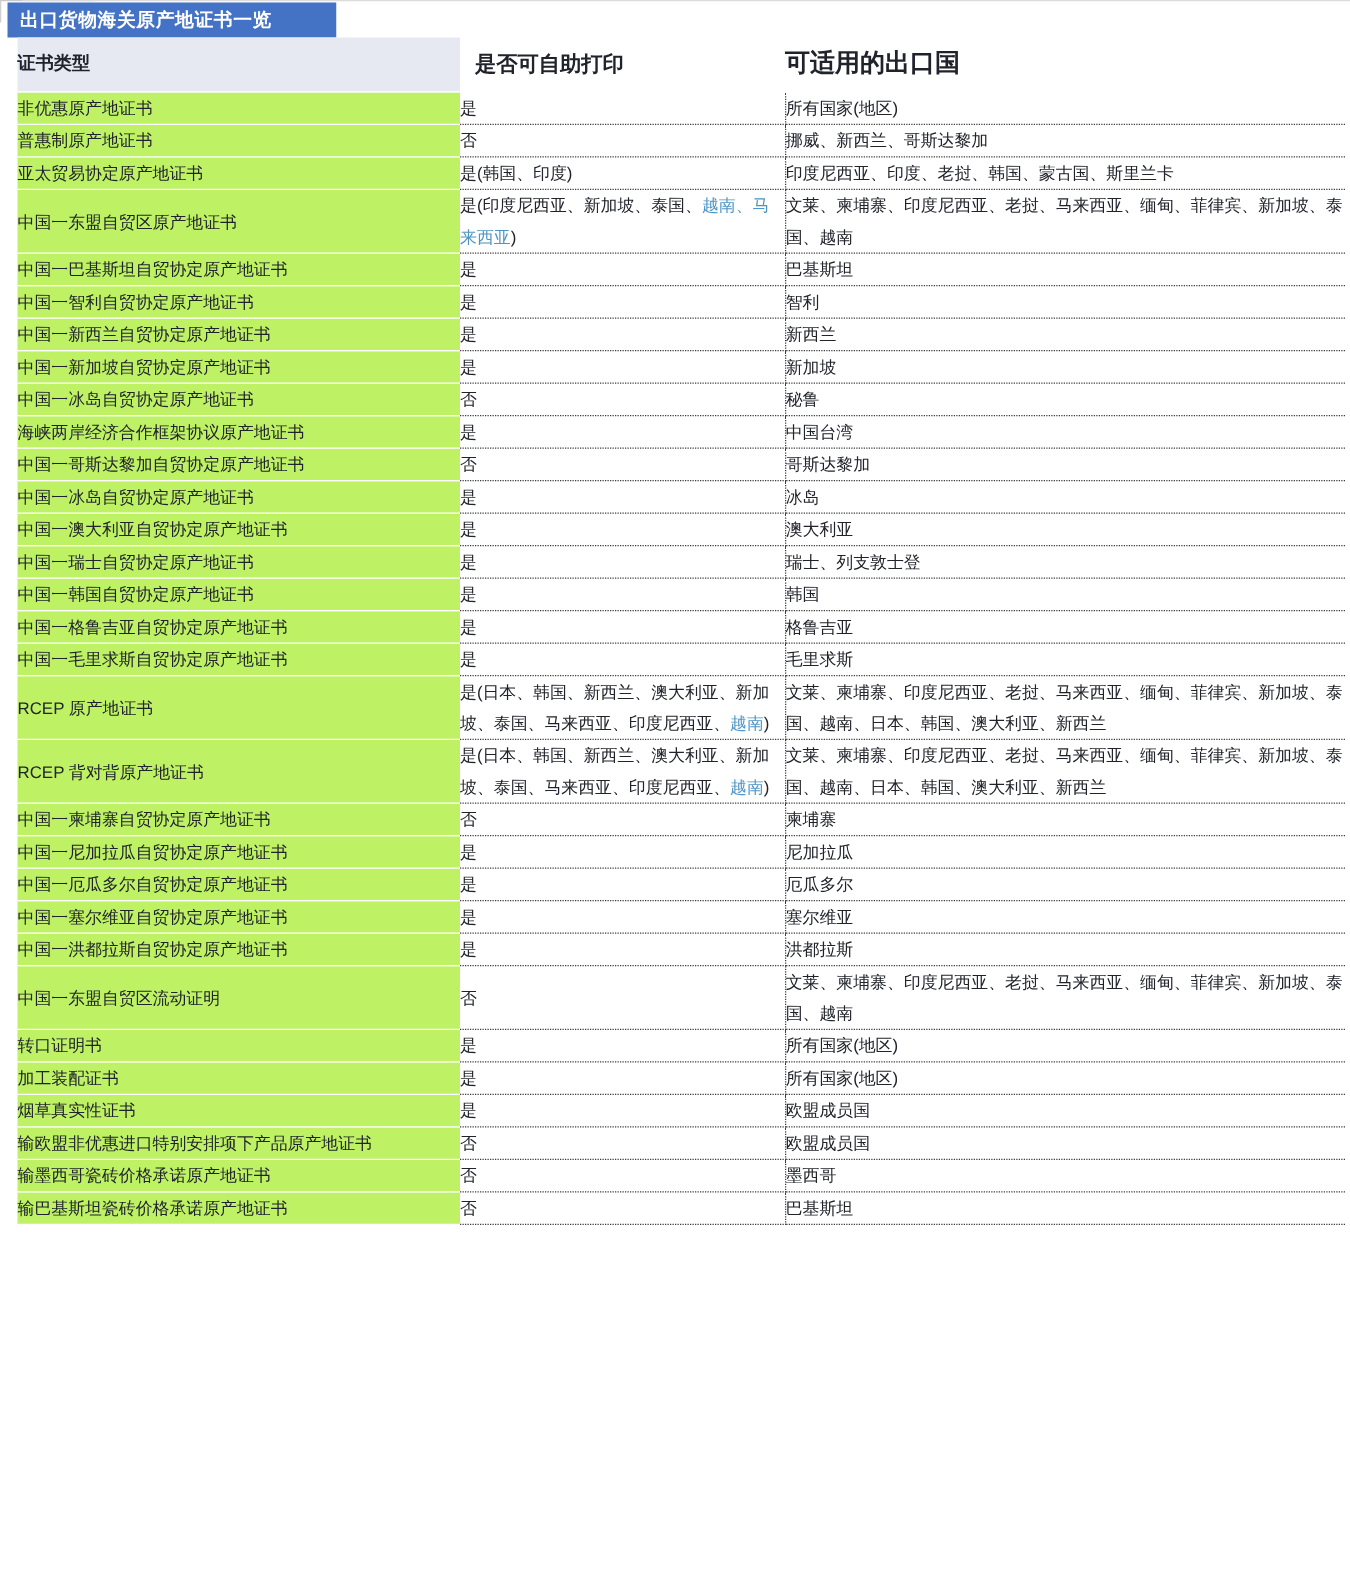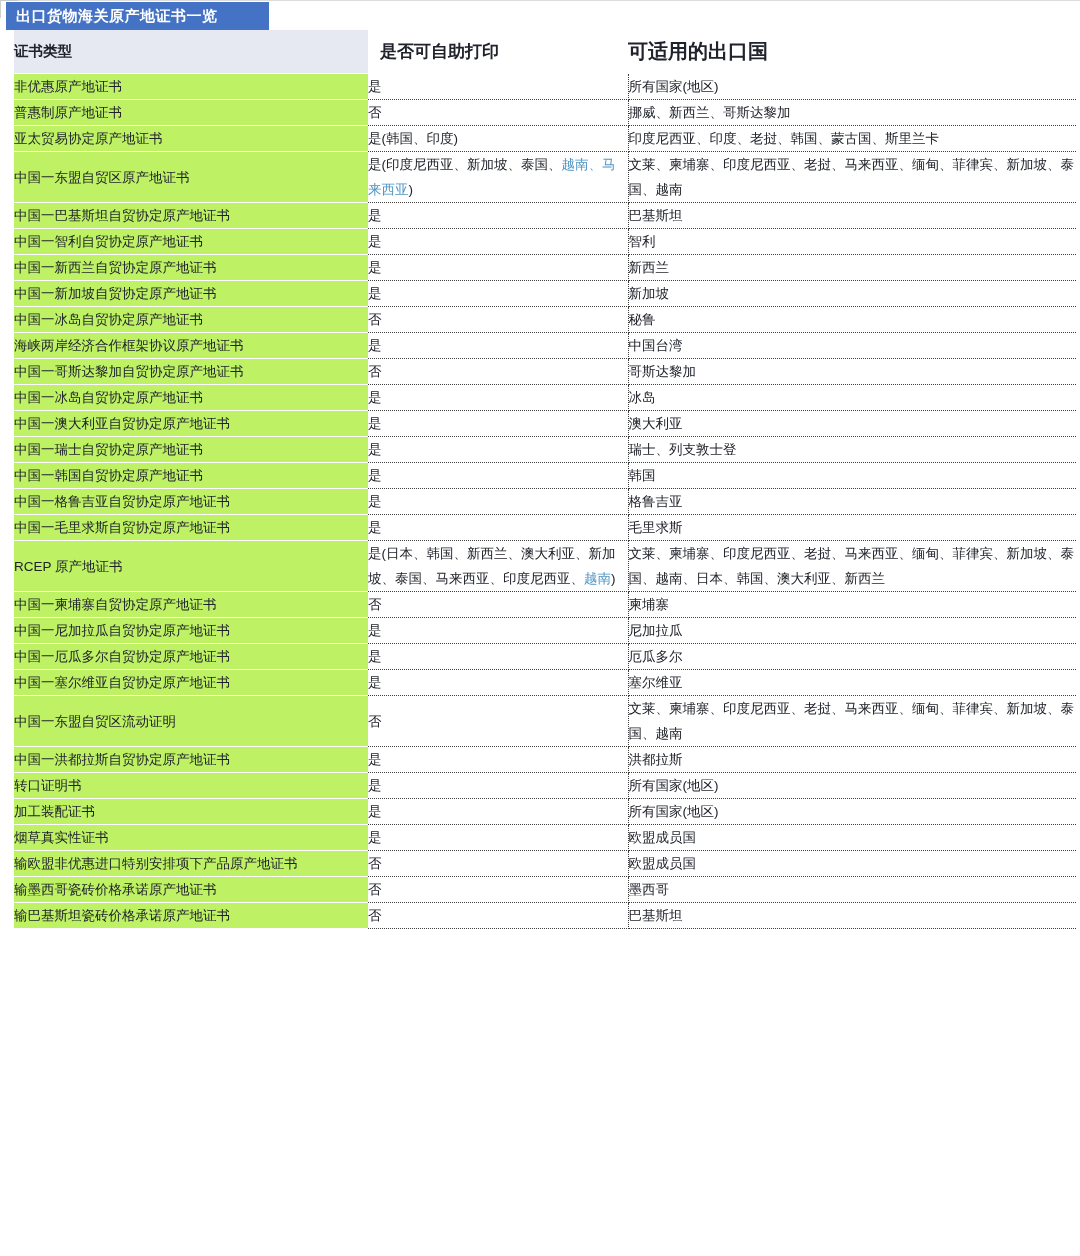--- a/index.html
+++ b/index.html
@@ -203,48 +203,53 @@
           <td class="k">中国一毛里求斯自贸协定原产地证书</td>
           <td class="v">是</td>
           <td class="w">毛里求斯</td>
         </tr>
         <tr>
           <td class="k">RCEP 原产地证书</td>
           <td class="v tall"><span>是(日本、韩国、新西兰、澳大利亚、新加坡、泰国、马来西亚、印度尼西亚、</span><span class="hi">越南</span><span>)</span></td>
           <td class="w tall">文莱、柬埔寨、印度尼西亚、老挝、马来西亚、缅甸、菲律宾、新加坡、泰国、越南、日本、韩国、澳大利亚、新西兰</td>
         </tr>
         <tr>
+          <td class="k">RCEP 背对背原产地证书</td>
+          <td class="v tall"><span>是(日本、韩国、新西兰、澳大利亚、新加坡、泰国、马来西亚、印度尼西亚、</span><span class="hi">越南</span><span>)</span></td>
+          <td class="w tall">文莱、柬埔寨、印度尼西亚、老挝、马来西亚、缅甸、菲律宾、新加坡、泰国、越南、日本、韩国、澳大利亚、新西兰</td>
+        </tr>
+        <tr>
           <td class="k">中国一柬埔寨自贸协定原产地证书</td>
           <td class="v">否</td>
           <td class="w">柬埔寨</td>
         </tr>
         <tr>
           <td class="k">中国一尼加拉瓜自贸协定原产地证书</td>
           <td class="v">是</td>
           <td class="w">尼加拉瓜</td>
         </tr>
         <tr>
           <td class="k">中国一厄瓜多尔自贸协定原产地证书</td>
           <td class="v">是</td>
           <td class="w">厄瓜多尔</td>
         </tr>
         <tr>
           <td class="k">中国一塞尔维亚自贸协定原产地证书</td>
           <td class="v">是</td>
           <td class="w">塞尔维亚</td>
         </tr>
         <tr>
+          <td class="k">中国一洪都拉斯自贸协定原产地证书</td>
+          <td class="v">是</td>
+          <td class="w">洪都拉斯</td>
+        </tr>
+        <tr>
           <td class="k">中国一东盟自贸区流动证明</td>
           <td class="v">否</td>
           <td class="w">文莱、柬埔寨、印度尼西亚、老挝、马来西亚、缅甸、菲律宾、新加坡、泰国、越南</td>
-        </tr>
-        <tr>
-          <td class="k">中国一洪都拉斯自贸协定原产地证书</td>
-          <td class="v">是</td>
-          <td class="w">洪都拉斯</td>
         </tr>
         <tr>
           <td class="k">转口证明书</td>
           <td class="v">是</td>
           <td class="w">所有国家(地区)</td>
         </tr>
         <tr>
           <td class="k">加工装配证书</td>
           <td class="v">是</td>
           <td class="w">所有国家(地区)</td>

